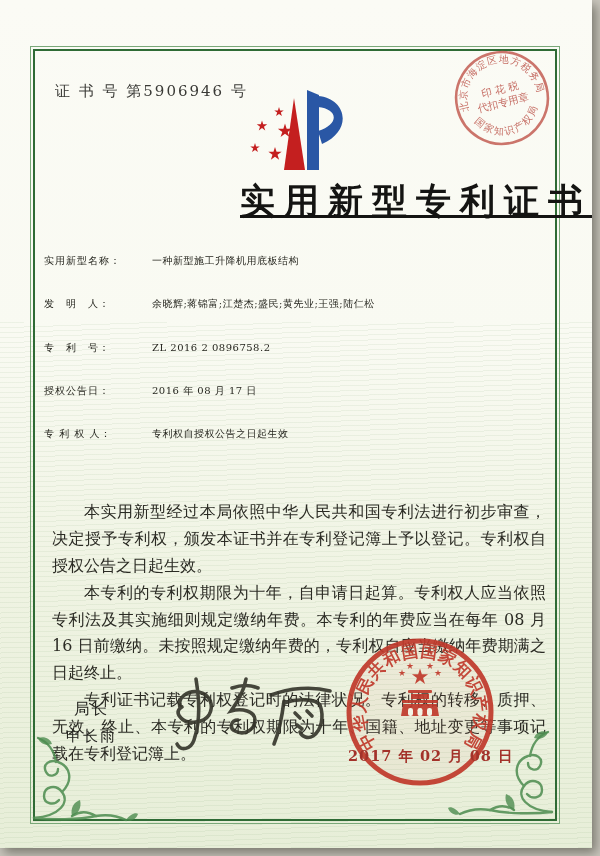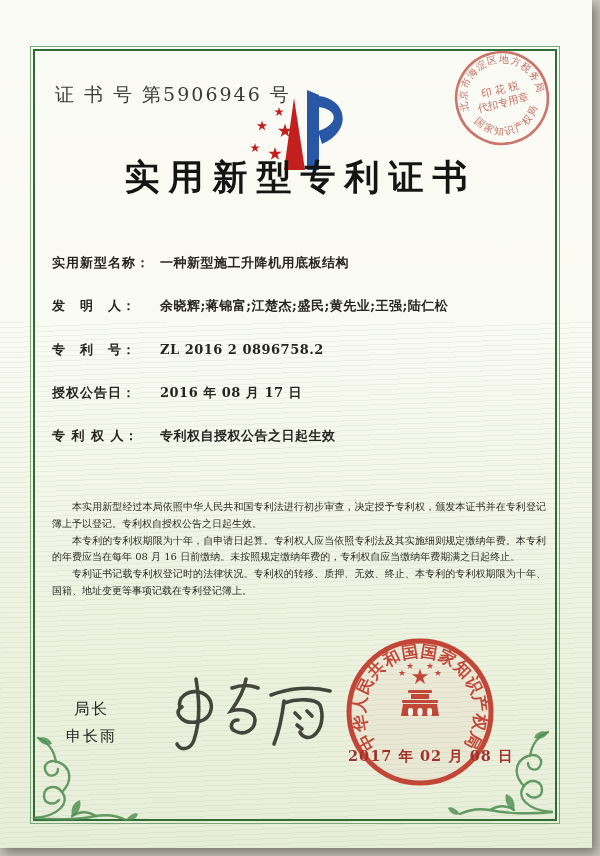--- a/index.html
+++ b/index.html
@@ -20,41 +20,41 @@
   .frame-outer{
     position:absolute;left:30px;top:46px;width:528px;height:776px;
     border:1px solid #79a878;
   }
   .frame-inner{
     position:absolute;left:2px;top:2px;right:2px;bottom:2px;
     border:2.5px solid #2f6b35;
   }
   .cert-number{
     position:absolute;left:55px;top:82px;
-    font-size:19px;color:#3a3a36;letter-spacing:2px;
+    font-size:15px;color:#3a3a36;letter-spacing:2px;
   }
   .tax-stamp{
     position:absolute;left:452px;top:48px;width:100px;height:100px;
     transform:rotate(-14deg);opacity:.8;
   }
   .logo{position:absolute;left:248px;top:86px;width:104px;height:88px;}
   .title{
-    position:absolute;left:0;right:0;top:154px;text-align:center;
-    font-size:35px;font-weight:bold;color:#141412;letter-spacing:9px;text-indent:9px;
+    position:absolute;left:0;right:0;top:178px;text-align:right;
+    font-size:35px;font-weight:bold;color:#141412;letter-spacing:9px;text-indent:9px;text-decoration:underline;
   }
   .field{
-    position:absolute;left:52px;right:60px;
-    font-size:13px;color:#26261f;white-space:nowrap;font-weight:bold;
+    position:absolute;left:44px;right:60px;
+    font-size:10px;color:#26261f;white-space:nowrap;
   }
   .field .lbl{display:inline-block;min-width:108px;letter-spacing:1px;}
   .field .val{letter-spacing:.5px;}
   .f0{top:254px}.f1{top:297px}.f2{top:341px}.f3{top:384px}.f4{top:427px}.f5{top:470px}
   .body-text{
     position:absolute;left:52px;top:499px;width:494px;
-    font-size:10px;line-height:1.68;color:#2b2b24;text-align:justify;
+    font-size:16px;line-height:1.68;color:#2b2b24;text-align:justify;
   }
   .body-text p{margin:0;text-indent:2em;}
   .director{position:absolute;left:66px;top:699px;font-size:15.5px;color:#23231f;letter-spacing:2px;margin-left:8px;}
   .director-name{position:absolute;left:66px;top:727px;font-size:15px;color:#23231f;letter-spacing:2px;}
   .signature{position:absolute;left:158px;top:666px;width:200px;height:105px;}
   .agency-seal{position:absolute;left:345px;top:637px;width:150px;height:150px;opacity:.92;}
   .seal-date{
     position:absolute;left:348px;top:747px;z-index:5;
     font-size:14.5px;color:#a3322a;letter-spacing:1px;font-weight:bold;white-space:nowrap;
   }

